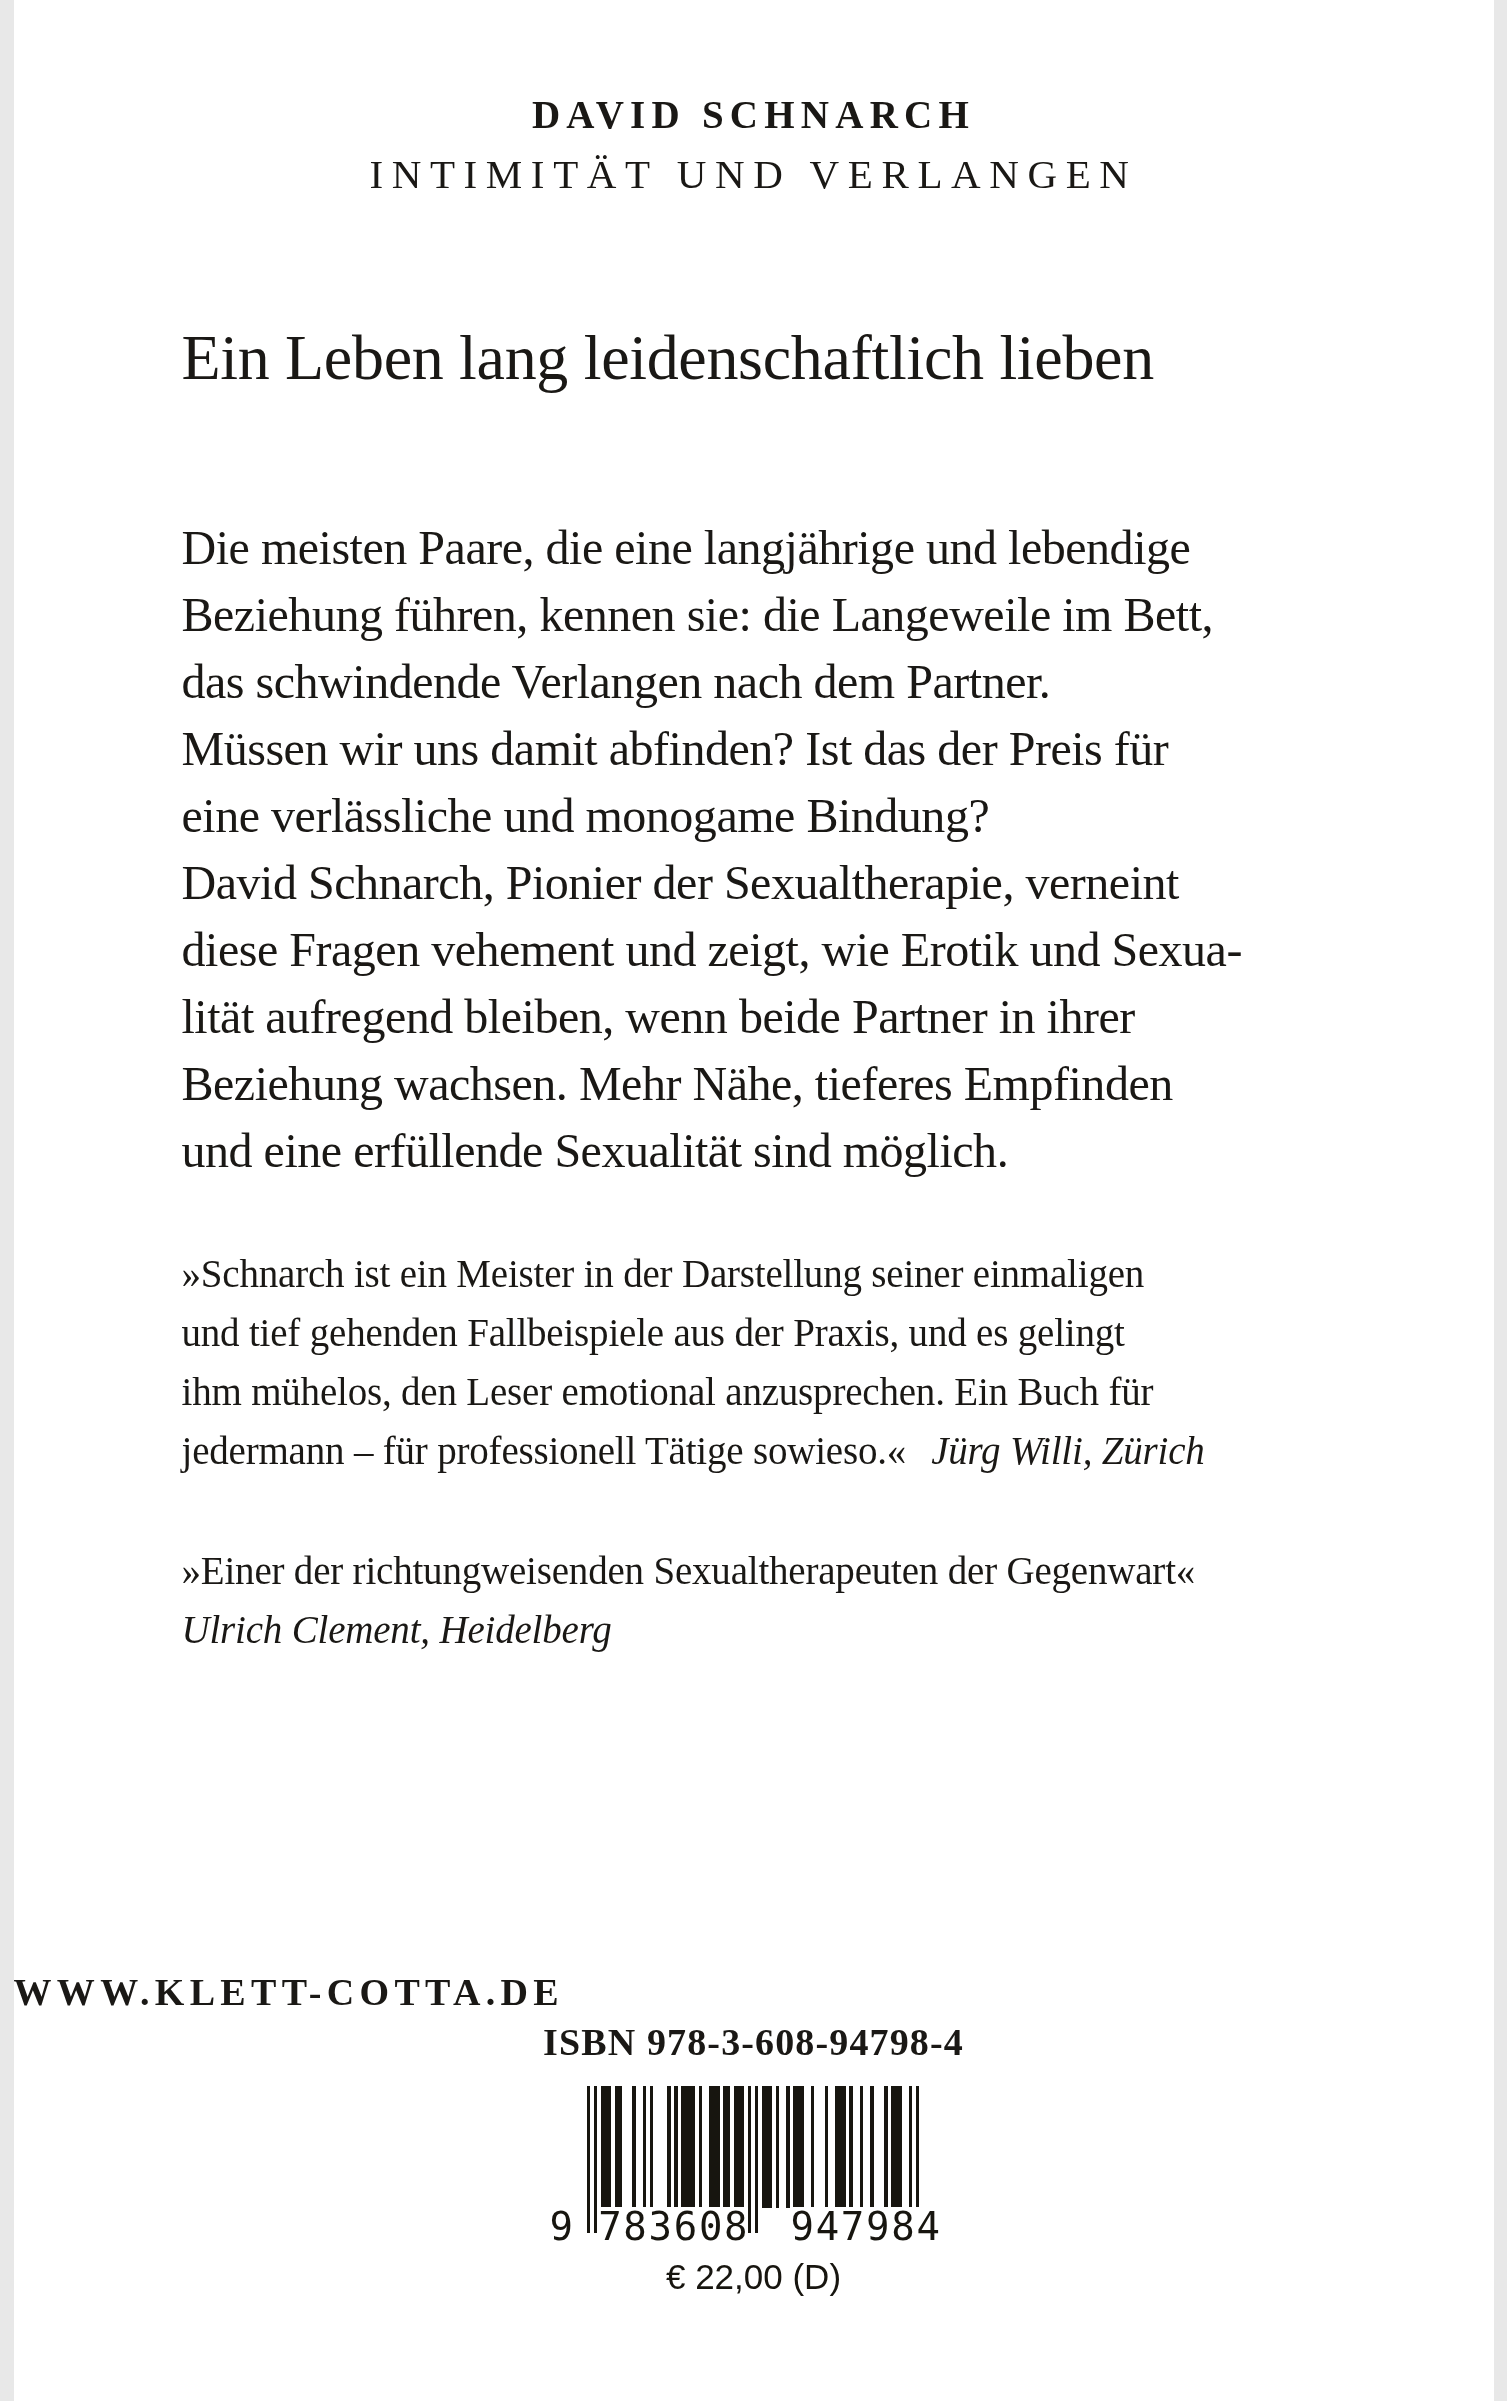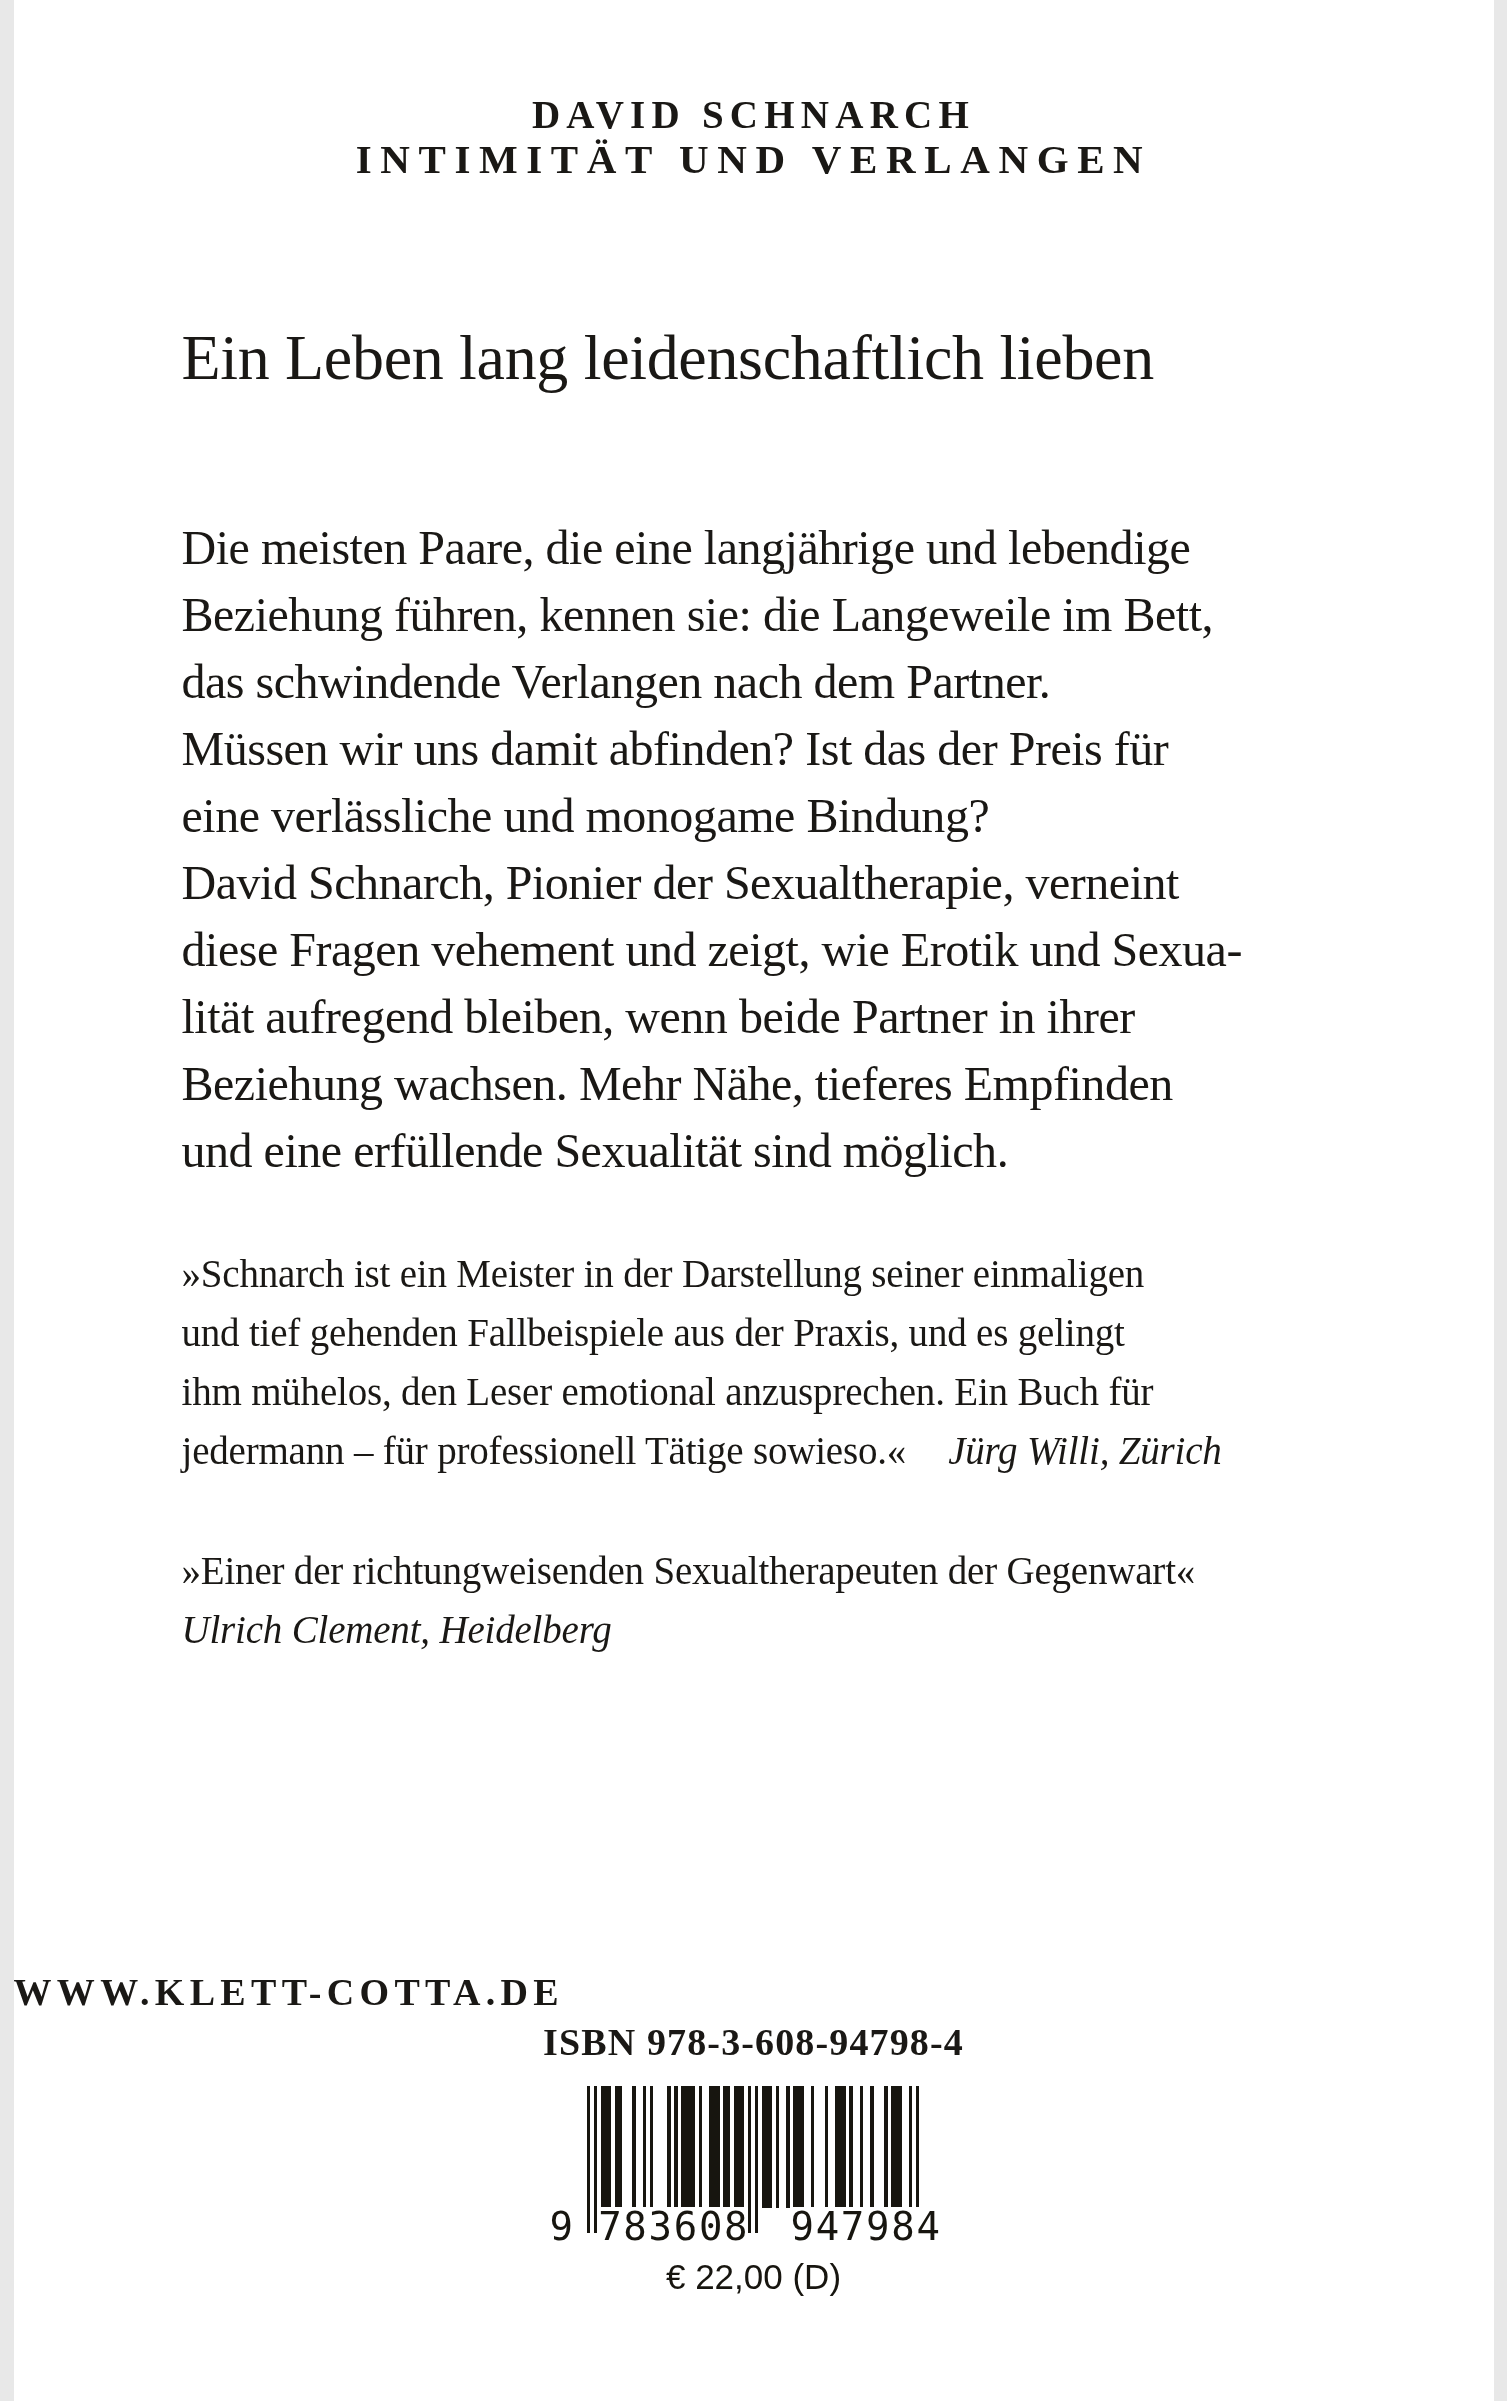--- a/index.html
+++ b/index.html
@@ -22,22 +22,23 @@
     right: 0;
     text-align: center;
   }
   .header .author {
     font-size: 39px;
     font-weight: 700;
     letter-spacing: 0.16em;
     line-height: 1.1;
   }
   .header .booktitle {
+    margin-top: 15px;
     font-size: 41px;
-    font-weight: 700;
+    font-weight: 400;
     letter-spacing: 0.21em;
     line-height: 1.1;
   }
 
   
   .headline {
     position: absolute;
     left: 168px;
     top: 323px;
     font-size: 64px;
@@ -64,21 +65,21 @@
     left: 168px;
     top: 1244px;
     width: 1240px;
     font-size: 39px;
     line-height: 59px;
     letter-spacing: -0.005em;
   }
   .quote1 .qlines { white-space: pre-line; }
   .attr-inline {
     font-style: italic;
-    margin-left: 42px;
+    margin-left: 25px;
   }
   .quote2 {
     position: absolute;
     left: 168px;
     top: 1541px;
     width: 1240px;
     font-size: 39px;
     line-height: 59px;
     letter-spacing: -0.005em;
   }

